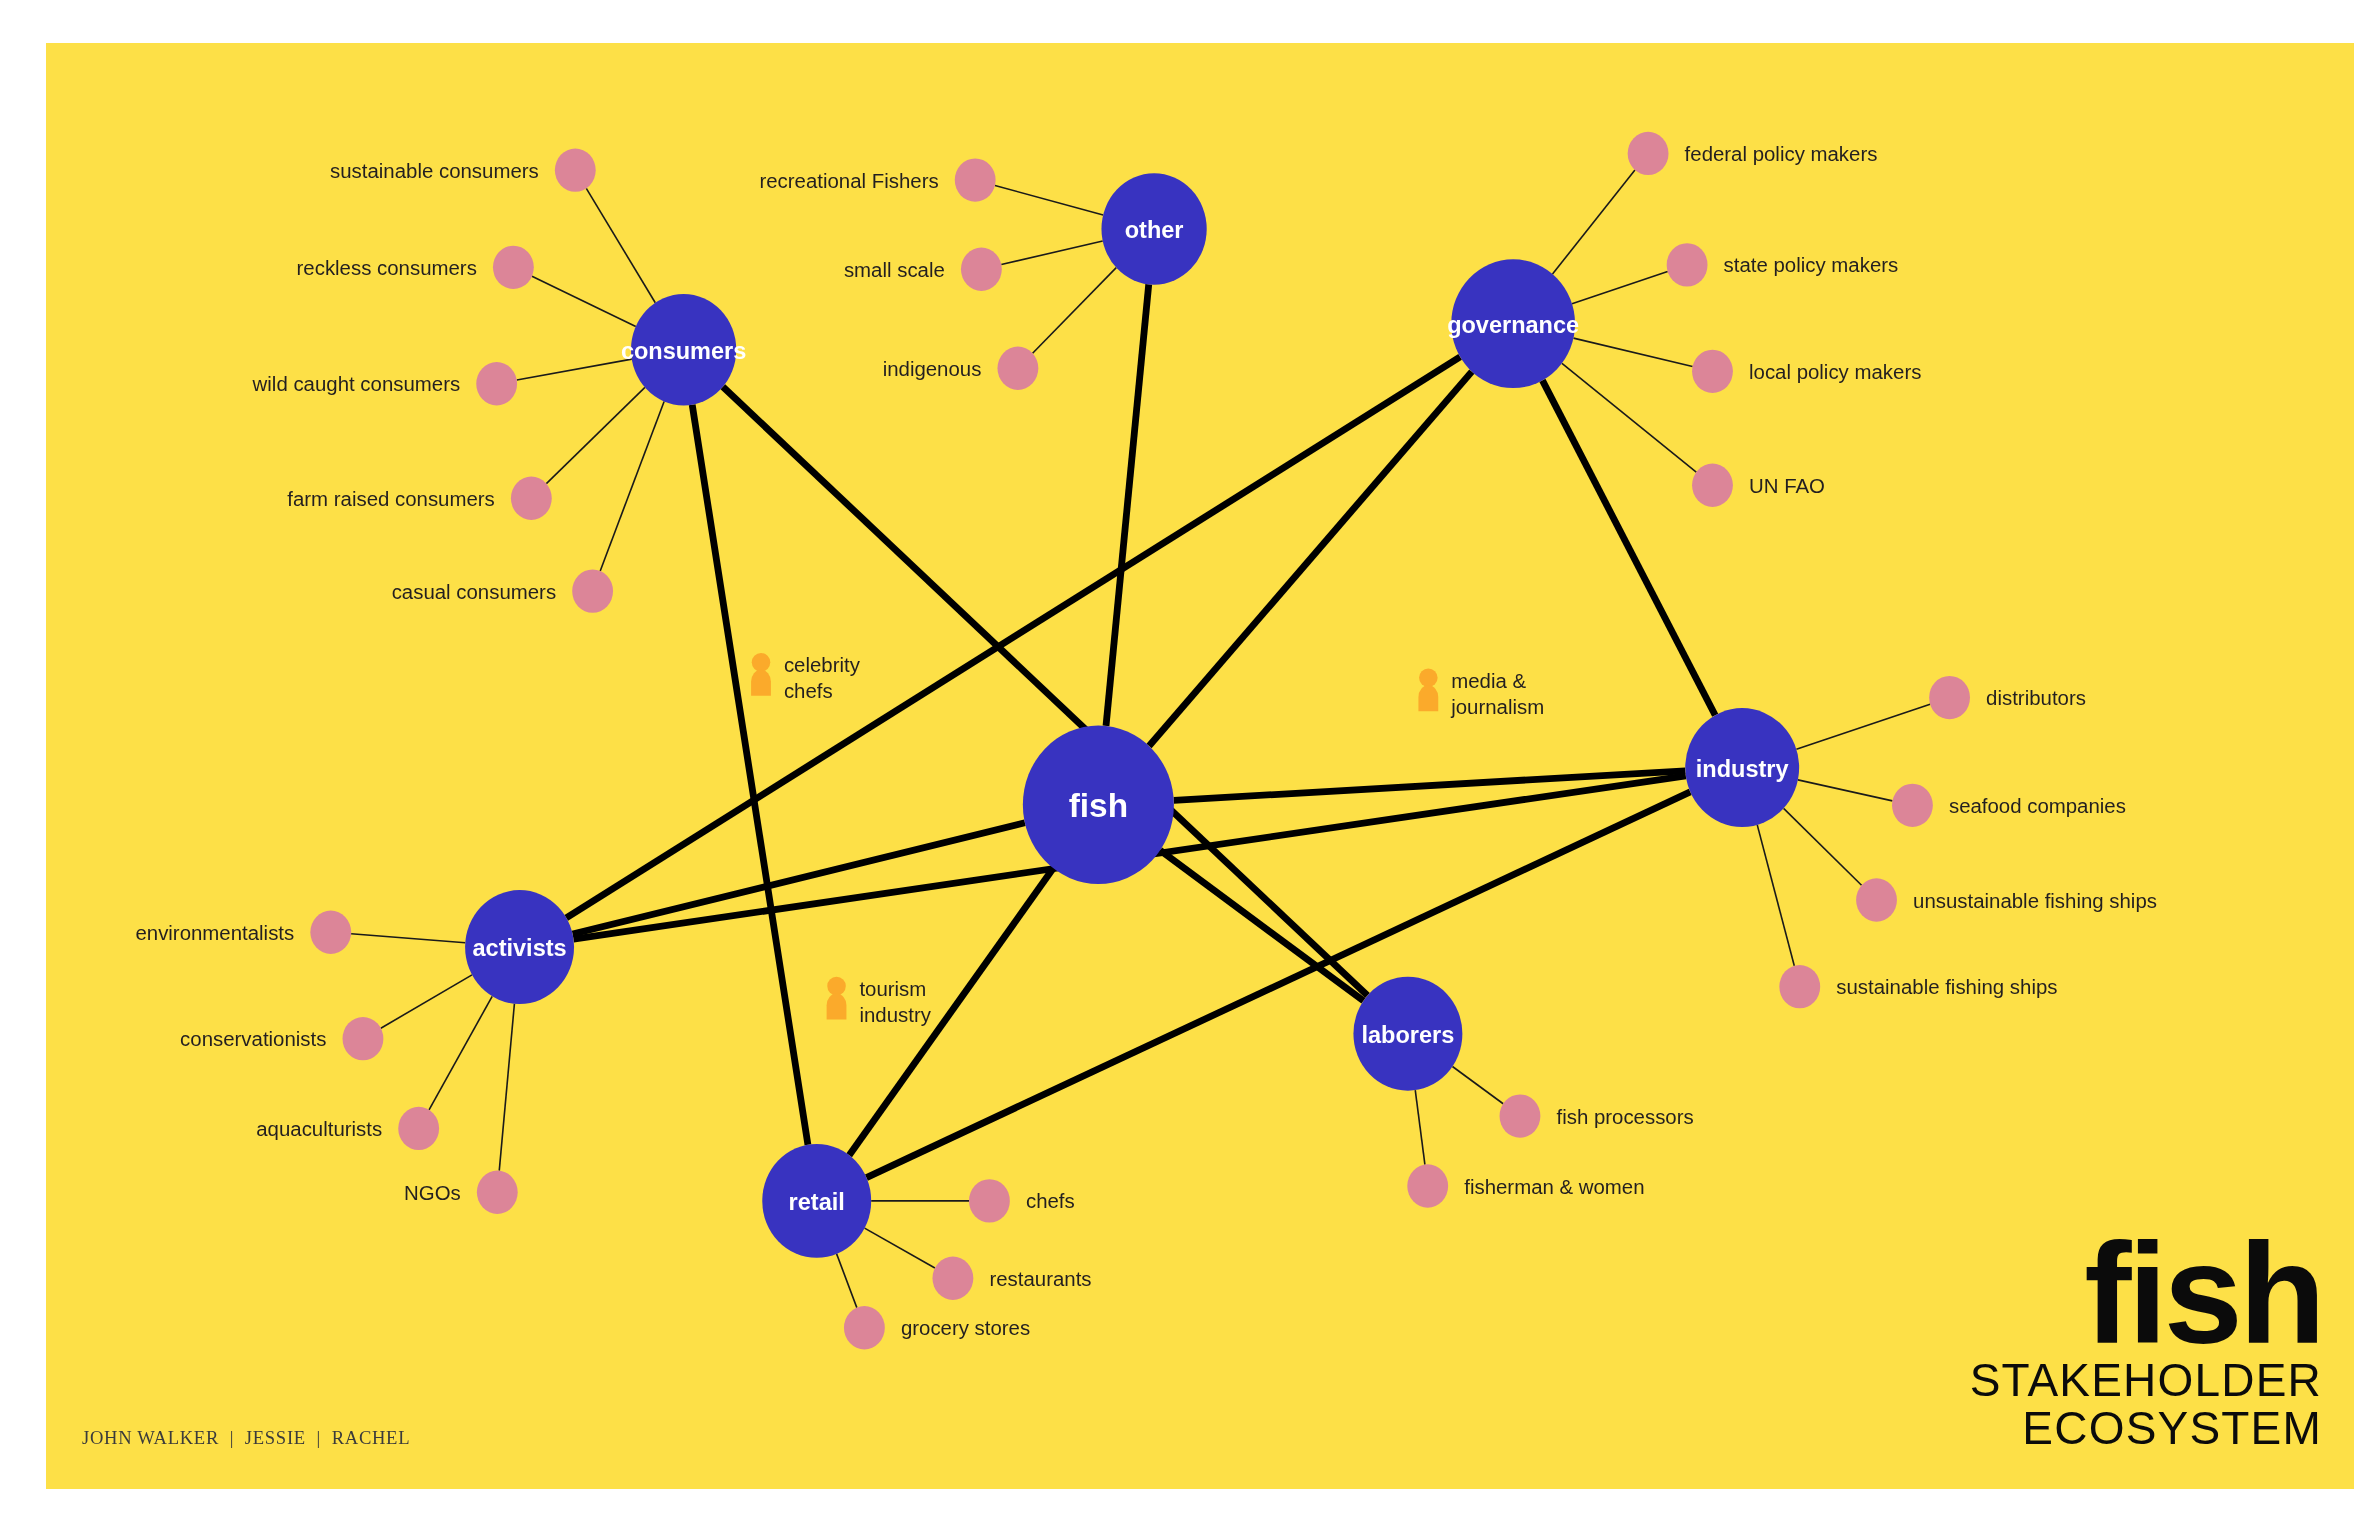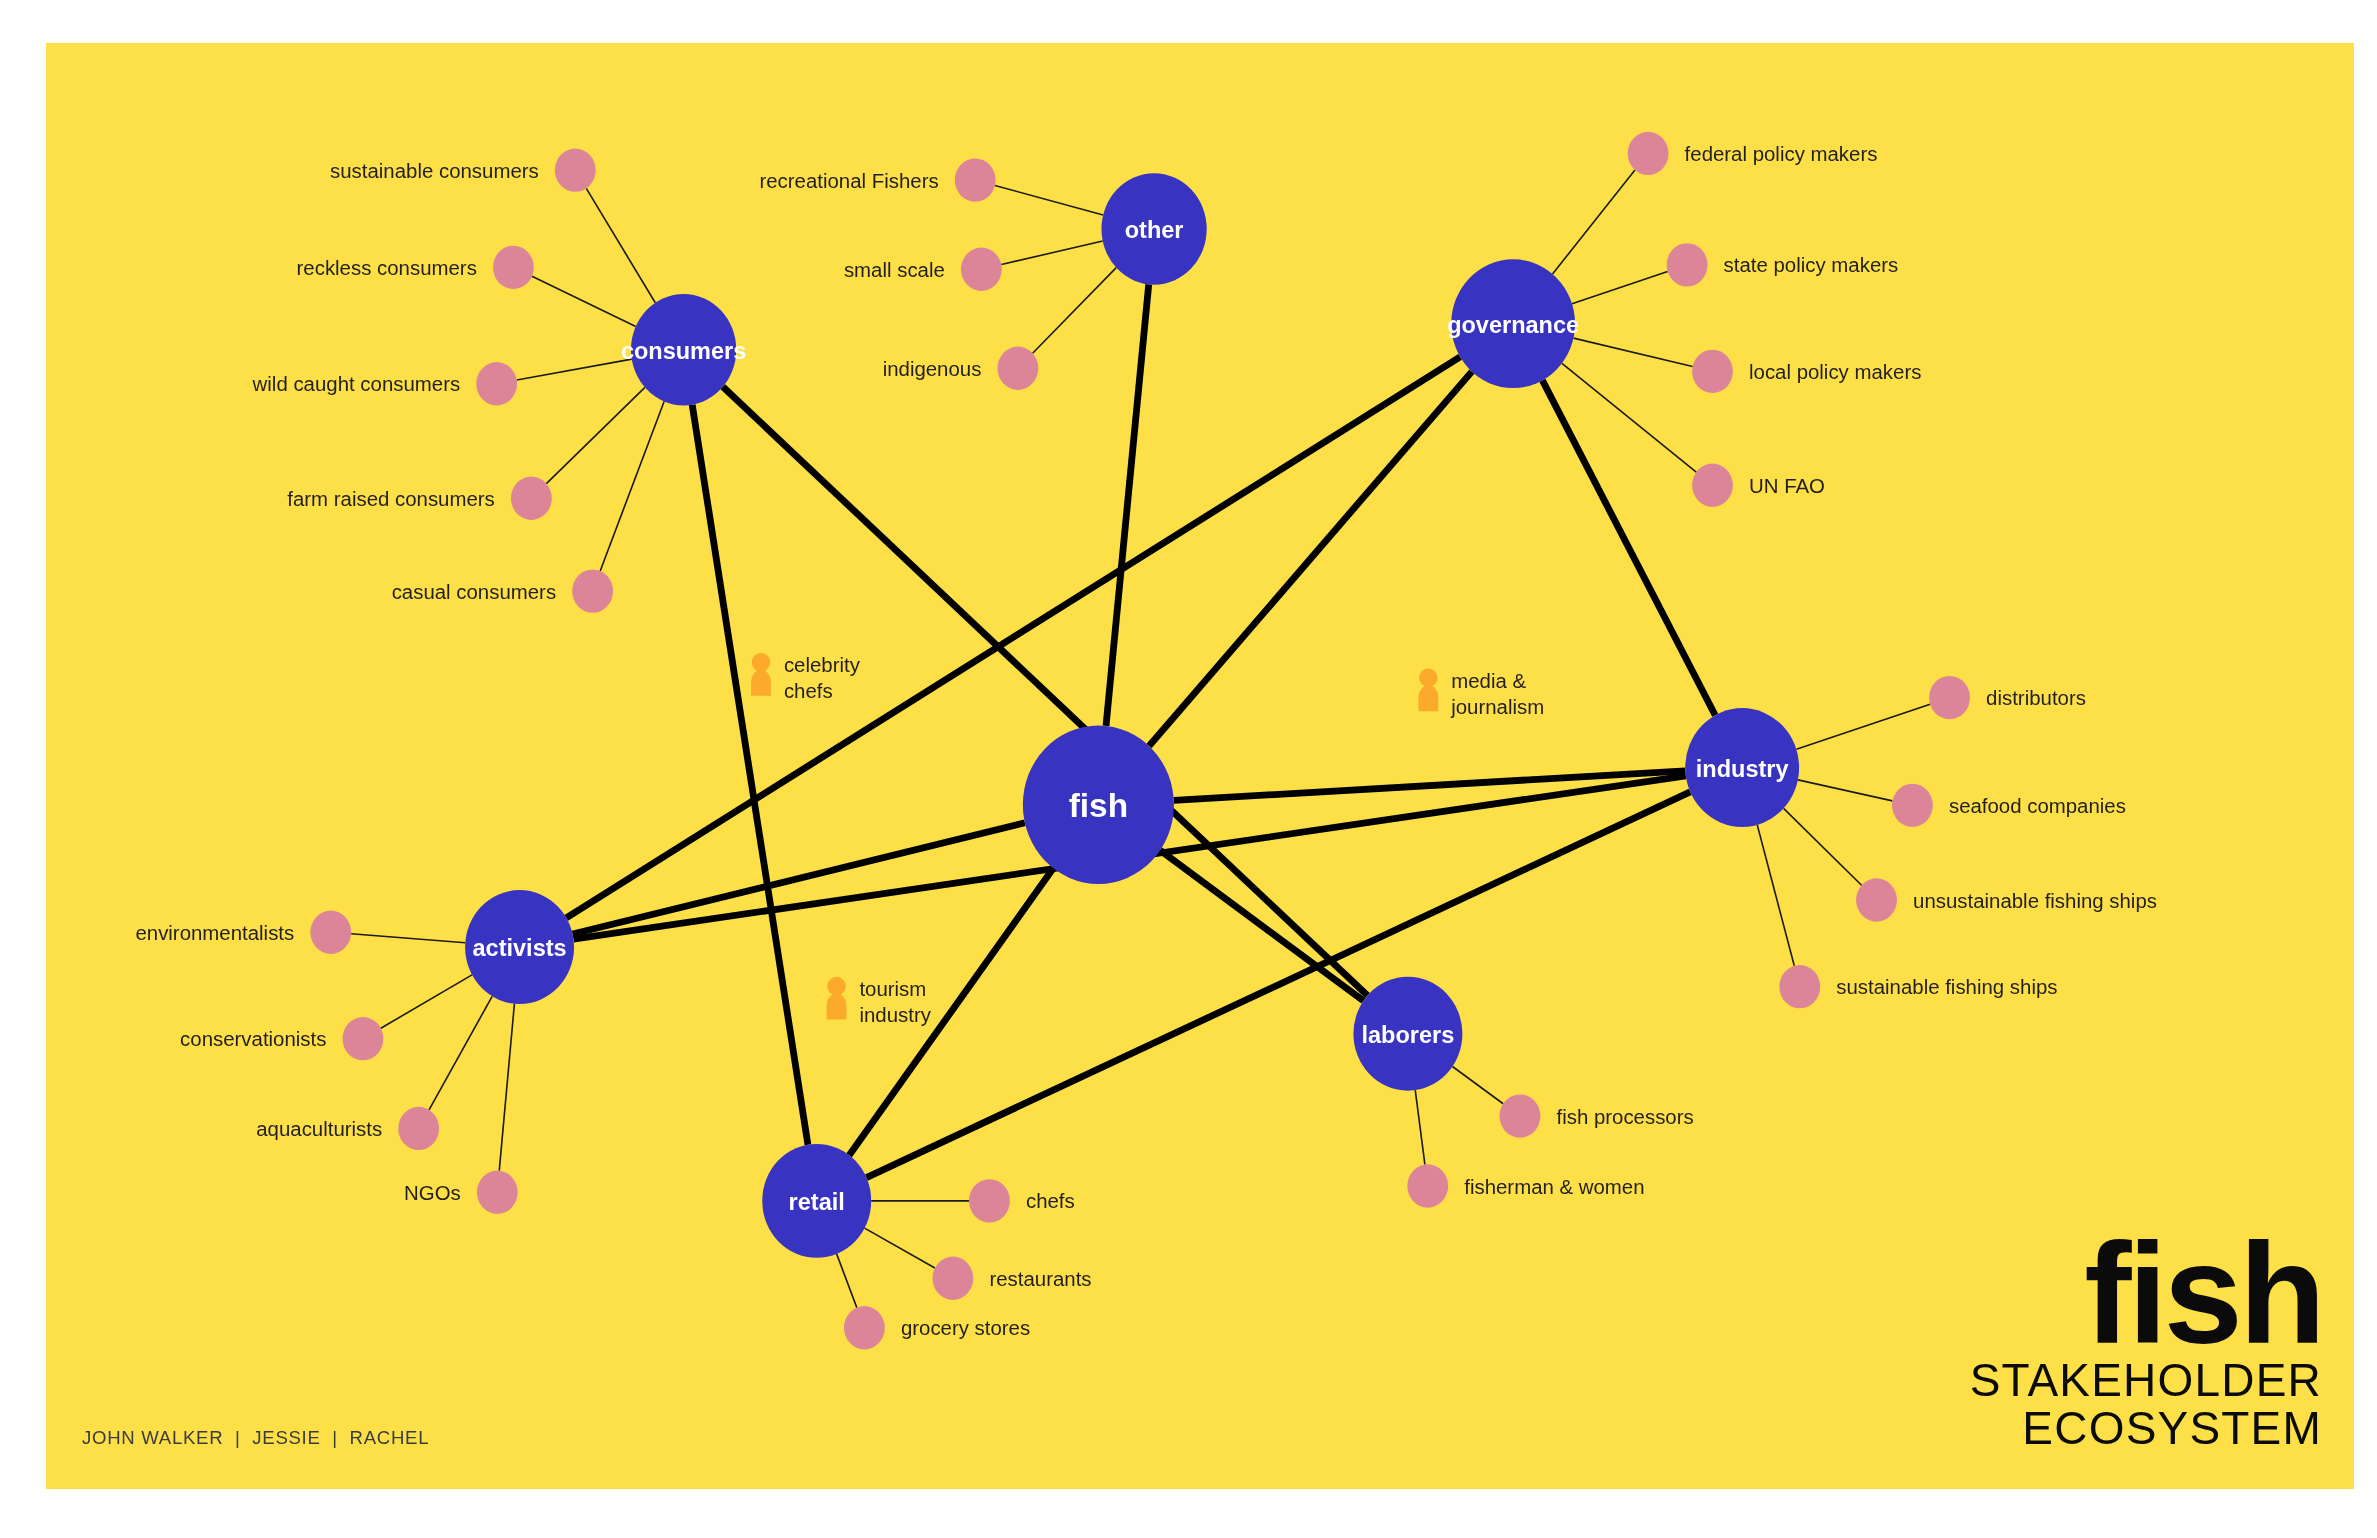--- a/index.html
+++ b/index.html
@@ -51,21 +51,21 @@
   .person-label {
     fill: #231f20;
     font-family: "Liberation Sans", sans-serif;
     font-weight: 300;
     dominant-baseline: central;
   }
   .credits {
     position: absolute;
     left: 36px;
     top: 1384px;
-    font-family: Liberation Sans, sans-serif;
+    font-family: Liberation Serif, serif;
     font-weight: 300;
     font-size: 18.6px;
     letter-spacing: 0.7px;
     color: #3b3b3b;
     white-space: pre;
   }
   .brand {
     position: absolute;
     right: 32px;
     bottom: 36px;

